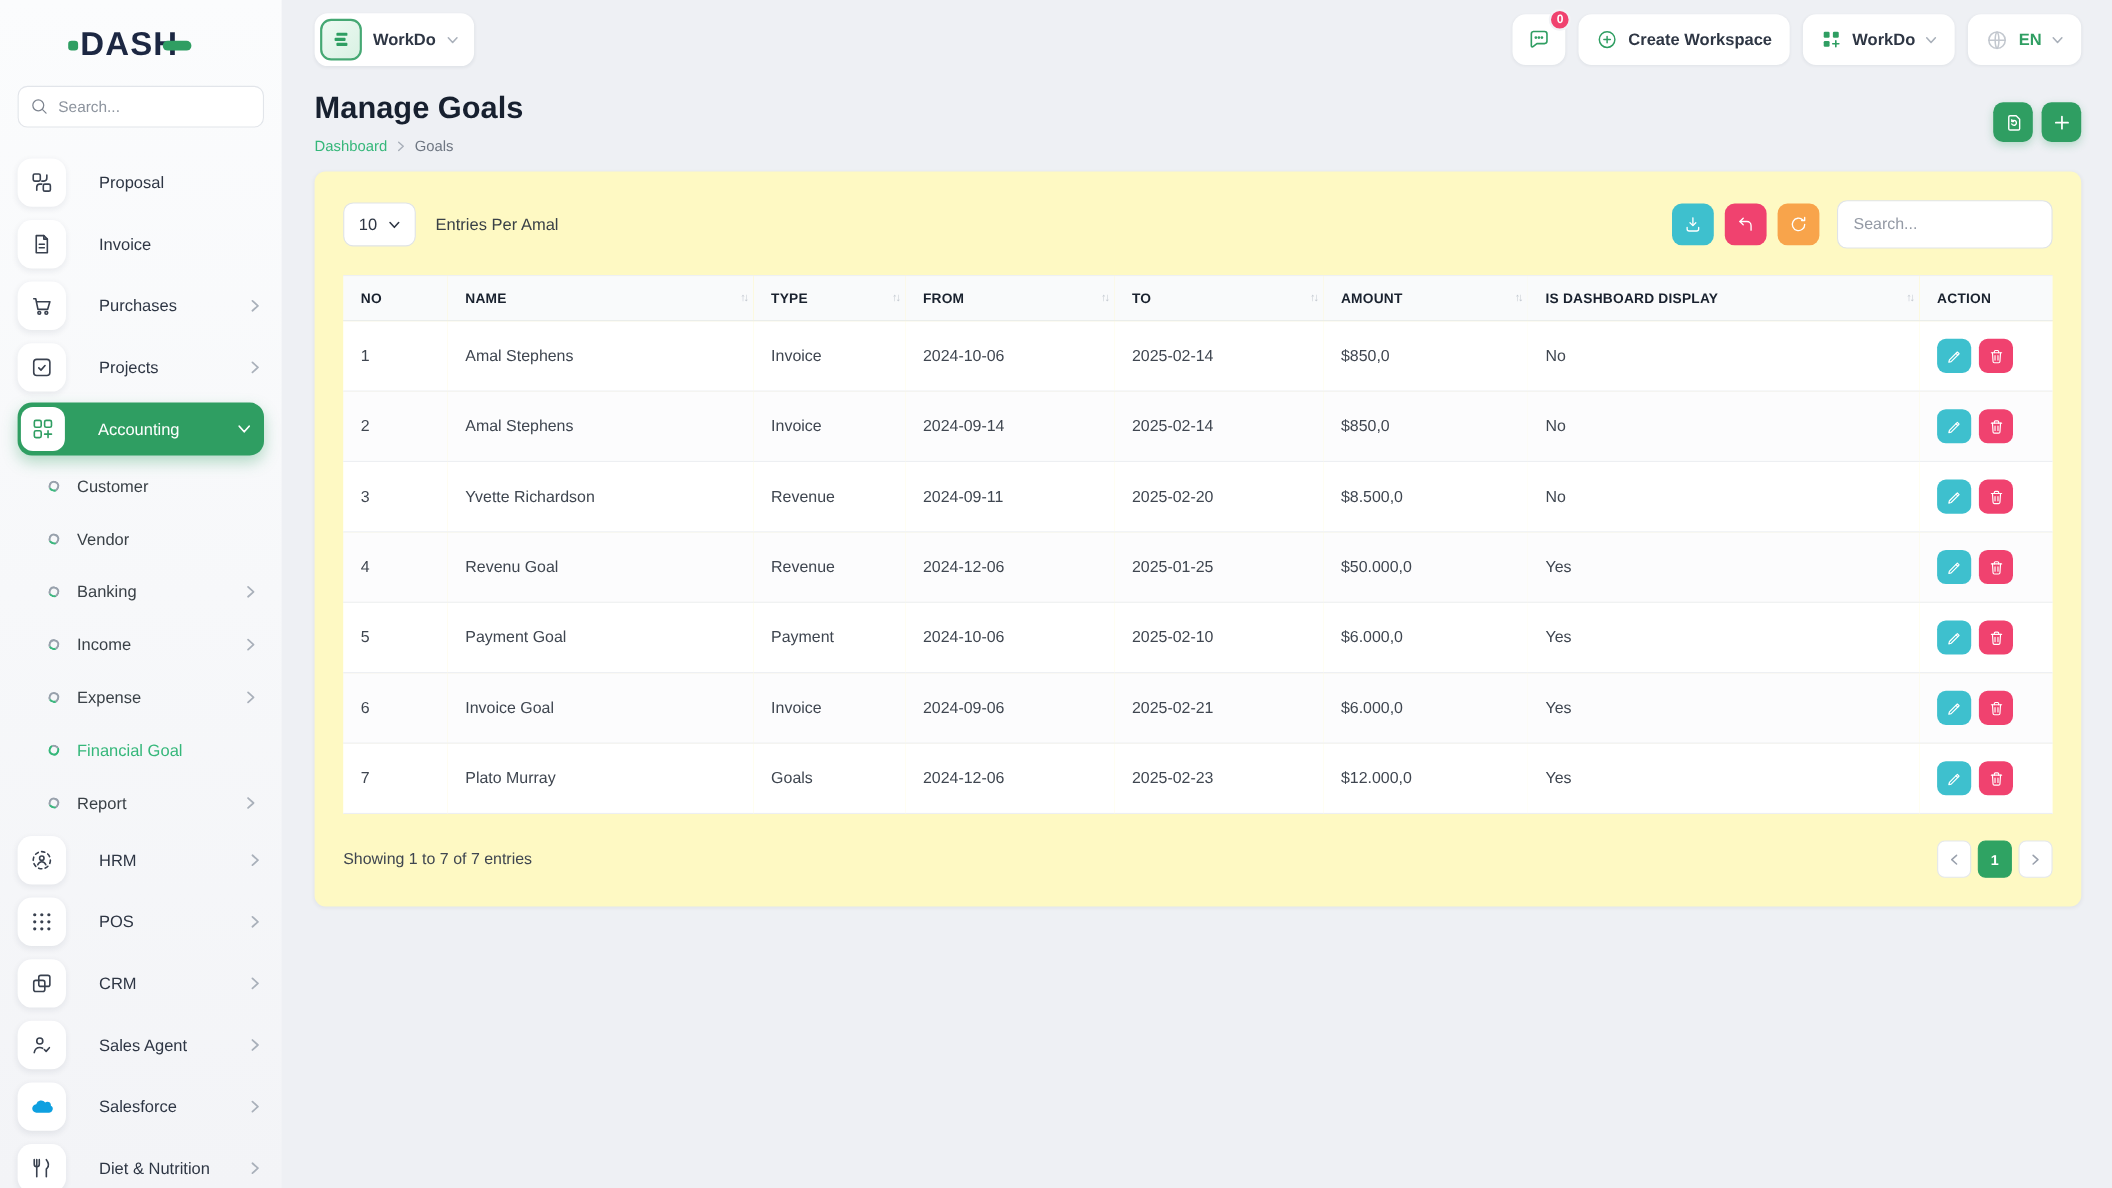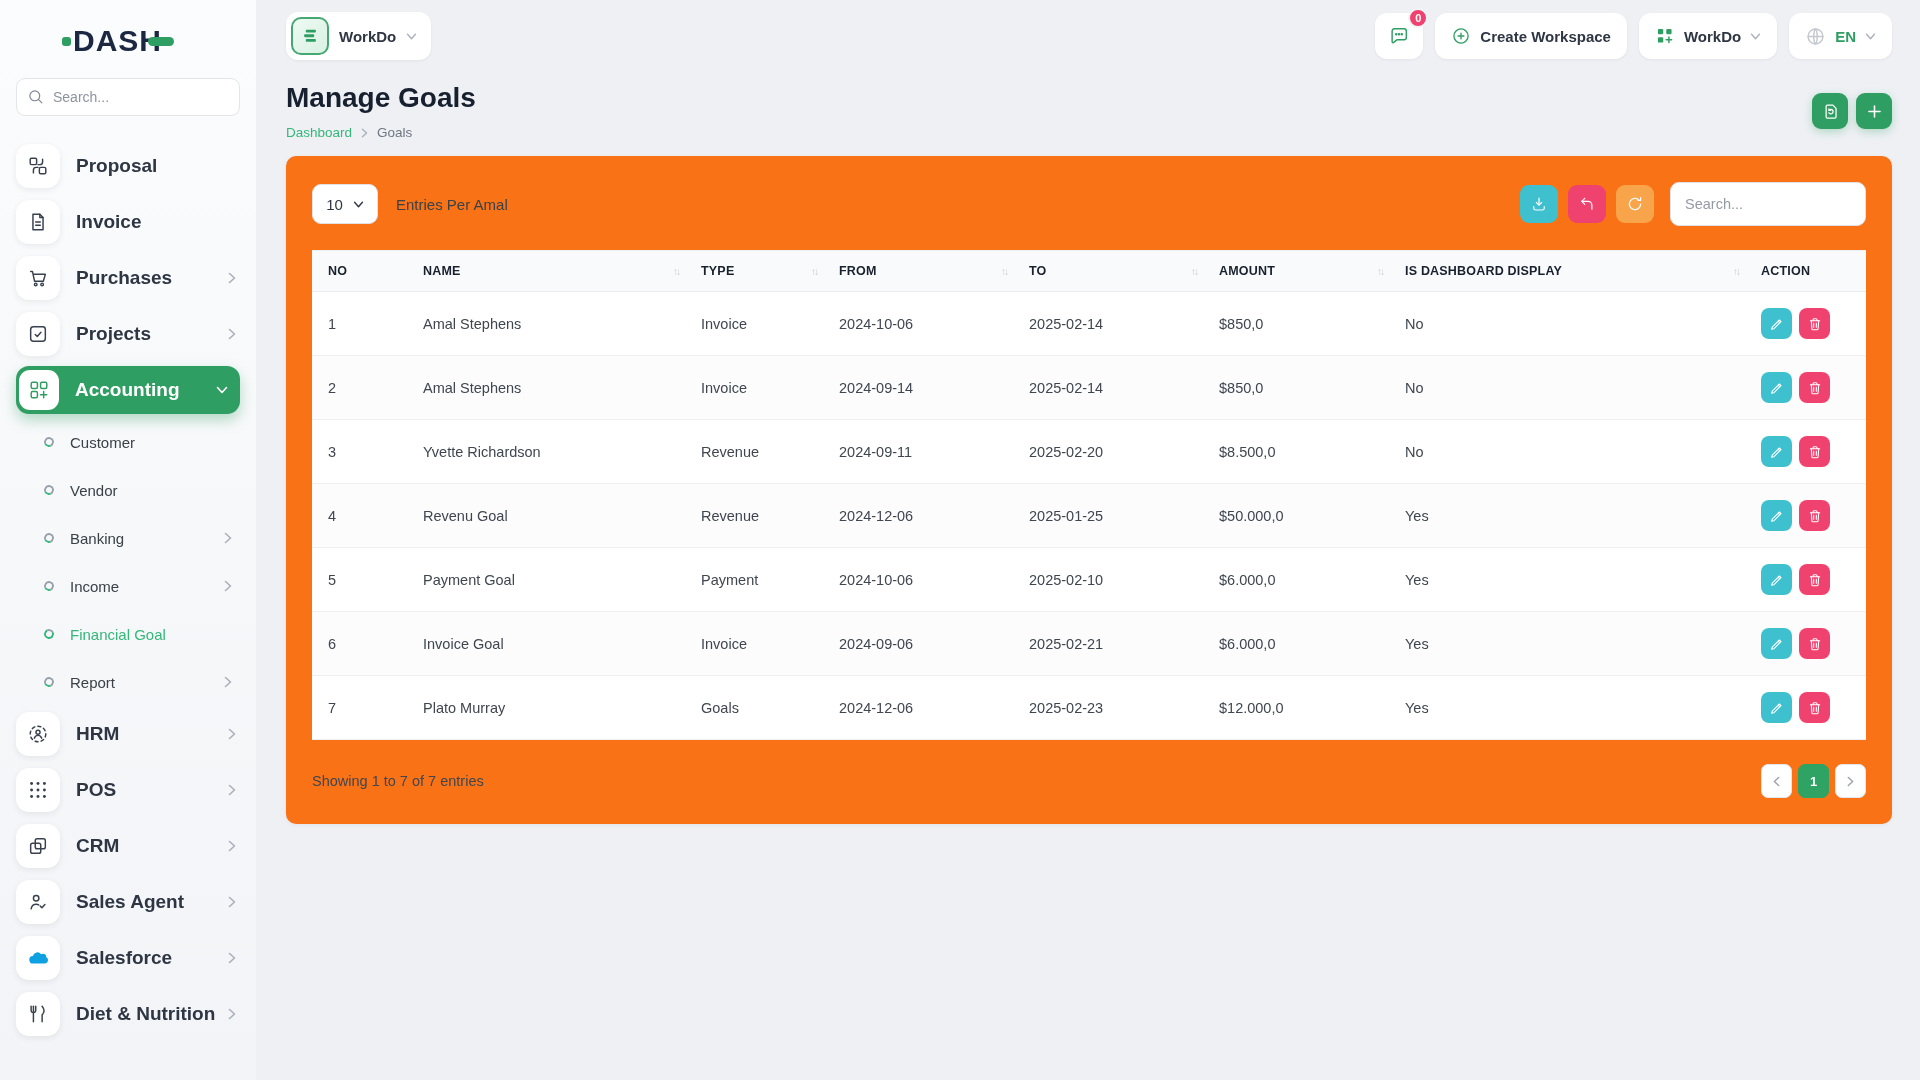--- a/index.html
+++ b/index.html
@@ -13,21 +13,21 @@
   .logo-dot { width:9px; height:9px; border-radius:3px; background:#2f9e62; margin-right:2px; }
   .logo-text { font-size:30px; font-weight:800; color:#1c2742; letter-spacing:1px; }
   .logo-dash { width:26px; height:9px; border-radius:5px; background:#2f9e62; margin-left:-14px; }
   .side-search { position:relative; margin-bottom:26px; }
   .side-search input { width:100%; height:38px; border:1px solid #e2e5ea; border-radius:9px; background:#fff; padding:0 12px 0 36px; font-size:14px; color:#3a4147; outline:none; }
   .side-search input::placeholder { color:#8d949e; }
   .side-search .mag { position:absolute; left:11px; top:10px; color:#7d848f; }
 
   .mi { display:flex; align-items:center; height:48px; margin-bottom:8px; cursor:pointer; position:relative; }
   .mi-icon { width:44px; height:44px; border-radius:13px; background:#fff; box-shadow:0 2px 6px rgba(25,35,60,.08); display:flex; align-items:center; justify-content:center; color:#39414f; flex:none; }
-  .mi-label { margin-left:16px; font-size:19px; font-weight:700; color:#2e3644; }
+  .mi-label { margin-left:30px; font-size:15px; font-weight:400; color:#2e3644; }
   .mi > .chev { position:absolute; right:4px; color:#a9b0ba; }
   .mi.active { background:#2f9e62; border-radius:13px; box-shadow:0 6px 14px rgba(47,158,98,.35); }
   .mi.active .mi-icon { width:40px; height:40px; margin-left:3px; color:#2f9e62; box-shadow:none; border-radius:11px; }
   .mi.active .mi-label { color:#fff; }
   .mi.active > .chev { color:#fff; right:12px; }
 
   .smi { display:flex; align-items:center; height:40px; margin-bottom:8px; padding-left:28px; position:relative; cursor:pointer; }
   .smi-bullet { width:10px; height:10px; border-radius:50%; border:2px solid #98a1ac; border-bottom-color:#3db77f; transform:rotate(20deg); flex:none; }
   .smi-label { margin-left:16px; font-size:15px; font-weight:500; color:#3a4147; }
   .smi.active .smi-bullet { border-color:#35b77a; border-top-color:#98a1ac; }
@@ -48,21 +48,21 @@
   .chev { color:#a9b0ba; }
 
   .page-head { display:flex; justify-content:space-between; align-items:center; margin-top:22px; }
   .page-title { font-size:28px; font-weight:700; color:#17202f; margin-bottom:11px; }
   .crumbs { display:flex; align-items:center; gap:9px; font-size:13.5px; }
   .crumb-root { color:#35b77a; cursor:pointer; }
   .crumb-cur { color:#6e7682; }
   .head-actions { display:flex; gap:8px; }
   .gbtn { width:36px; height:36px; border-radius:9px; background:#2f9e62; border:none; display:flex; align-items:center; justify-content:center; cursor:pointer; color:#fff; box-shadow:0 3px 8px rgba(47,158,98,.3); }
 
-  .card { background:#f97316; border-radius:10px; margin-top:16px; padding:26px; box-shadow:0 1px 4px rgba(20,30,50,.06); }
+  .card { background:#fef9c3; border-radius:10px; margin-top:16px; padding:26px; box-shadow:0 1px 4px rgba(20,30,50,.06); }
   .controls { display:flex; justify-content:space-between; align-items:center; }
   .epp { display:flex; align-items:center; gap:18px; }
   .select-box { width:66px; height:40px; border:1px solid #dfe3e8; border-radius:9px; display:flex; align-items:center; justify-content:center; gap:10px; font-size:15px; color:#2e3644; cursor:pointer; background:#fff; }
   .epp-label { font-size:15px; color:#3a4147; }
   .controls-right { display:flex; gap:10px; align-items:center; }
   .cbtn { width:38px; height:38px; border-radius:9px; border:none; display:flex; align-items:center; justify-content:center; cursor:pointer; color:#fff; }
   .cbtn.teal { background:#3ec0ce; } .cbtn.pink { background:#f0426f; } .cbtn.orange { background:#f8a44b; }
   .tbl-search { width:196px; height:44px; border:1px solid #dfe3e8; border-radius:9px; padding:0 14px; font-size:14.5px; color:#3a4147; outline:none; margin-left:6px; background:#fff; }
   .tbl-search::placeholder { color:#949aa5; }
 
@@ -179,20 +179,27 @@
       <a class="smi">
         <span class="smi-bullet"></span>
         <span class="smi-label">Banking</span>
         <svg class="ic chev" width="8" height="12" viewBox="0 0 8 12">
             <path d="M1.5 1.5L6.5 6l-5 4.5"></path>
           </svg>
       </a>
       <a class="smi">
         <span class="smi-bullet"></span>
         <span class="smi-label">Income</span>
+        <svg class="ic chev" width="8" height="12" viewBox="0 0 8 12">
+            <path d="M1.5 1.5L6.5 6l-5 4.5"></path>
+          </svg>
+      </a>
+      <a class="smi">
+        <span class="smi-bullet"></span>
+        <span class="smi-label">Expense</span>
         <svg class="ic chev" width="8" height="12" viewBox="0 0 8 12">
             <path d="M1.5 1.5L6.5 6l-5 4.5"></path>
           </svg>
       </a>
       <a class="smi active">
         <span class="smi-bullet"></span>
         <span class="smi-label">Financial Goal</span>
       </a>
       <a class="smi">
         <span class="smi-bullet"></span>

